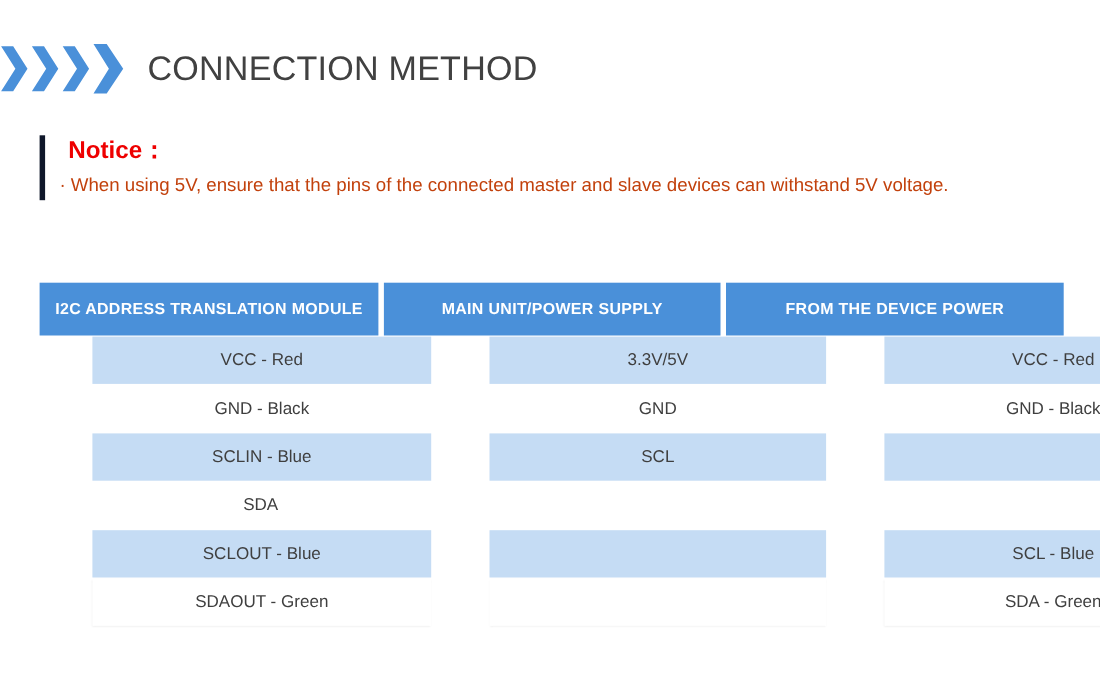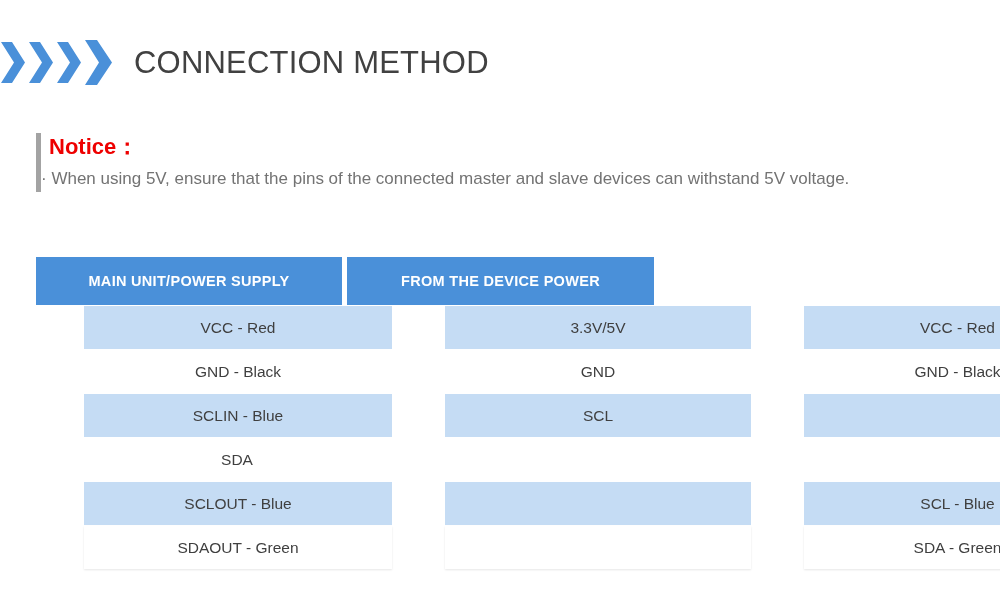--- a/index.html
+++ b/index.html
@@ -43,36 +43,37 @@
     letter-spacing: 0.2px;
     margin-left: 19px;
     line-height: 1;
     white-space: nowrap;
   }
 
   
   .notice-block {
     position: absolute;
     left: 36px;
-    top: 133px;
+    top: 123px;
     width: 930px;
-    border-left: 5px solid #a3a3a3;
+    border-left: 5px solid #0f172a;
     box-sizing: border-box;
+    padding-left: 13px;
   }
   .notice-title {
     font-size: 22px;
     font-weight: bold;
     color: #ee0000;
     line-height: 1.25;
     margin: 0 0 4px 8px;
     white-space: nowrap;
   }
   .notice-body {
     font-size: 17px;
-    color: #737373;
+    color: #c2410c;
     line-height: 1.62;
     margin: 0;
     padding-left: 0px;
     max-width: 925px;
   }
 
   
   .conn-table {
     position: absolute;
     left: 36px;
@@ -144,20 +145,21 @@
 </div>
 
 <div class="notice-block">
   <div class="notice-title">Notice：</div>
   <div class="notice-body">· When using 5V, ensure that the pins of the connected master and slave devices can withstand 5V voltage.</div>
 </div>
 
 <div class="conn-table">
 
   <div class="t-row header">
+    <div class="t-cell col-0">I2C ADDRESS TRANSLATION MODULE</div>
     <div class="t-cell col-1">MAIN UNIT/POWER SUPPLY</div>
     <div class="t-cell col-2">FROM THE DEVICE POWER</div>
   </div>
 
   <div class="t-row body alt">
     <div class="t-cell col-0">VCC - Red</div>
     <div class="t-cell col-1">3.3V/5V</div>
     <div class="t-cell col-2">VCC - Red</div>
   </div>
 

